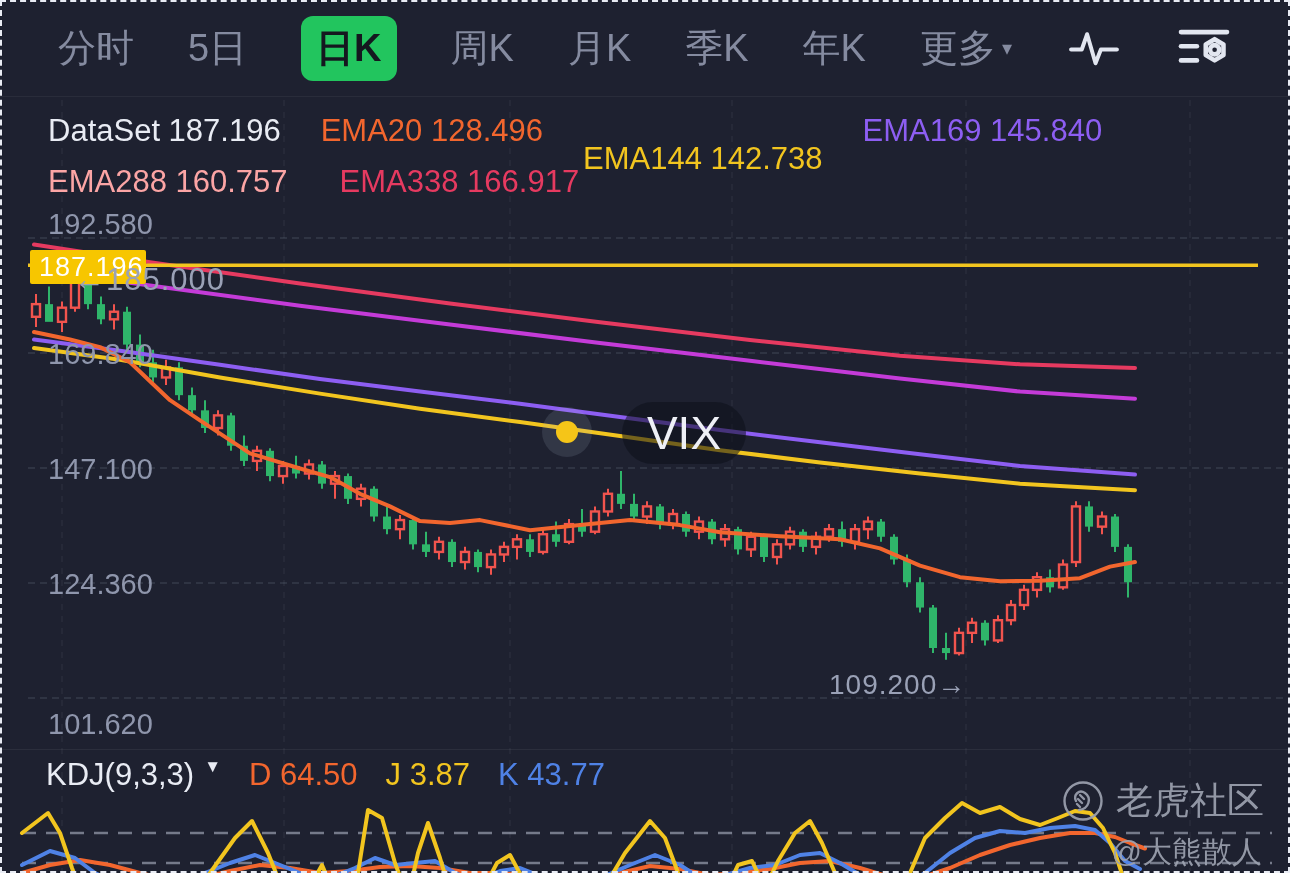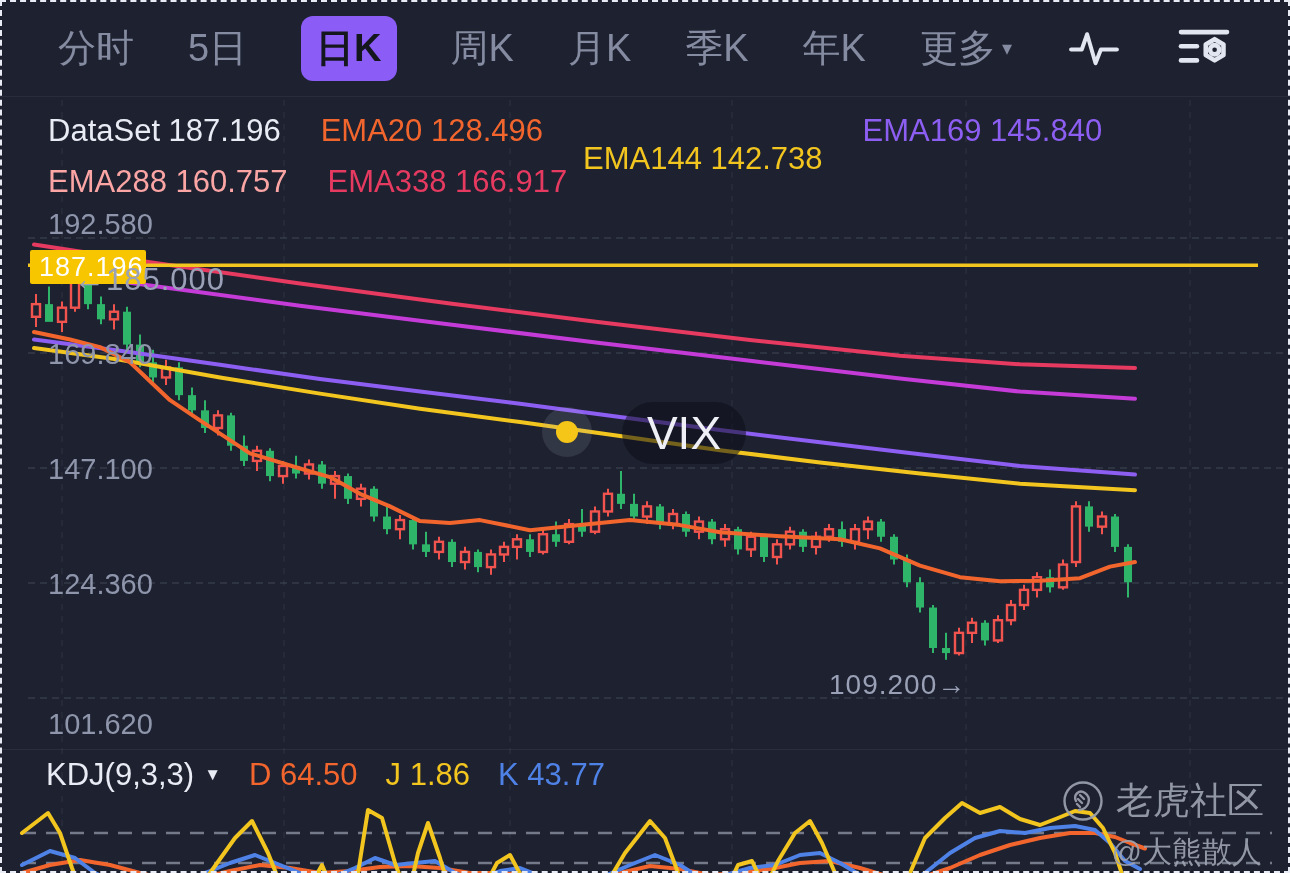--- a/index.html
+++ b/index.html
@@ -11,21 +11,21 @@
   }
   .ants{position:absolute;inset:0;border:2px dashed #e9ecf4;z-index:60;pointer-events:none;}
   
   #navbar{
     position:absolute;left:0;top:0;width:100%;height:97px;z-index:20;
     display:flex;align-items:center;justify-content:space-between;
     padding:0 58px;box-sizing:border-box;
     border-bottom:1px solid rgba(255,255,255,0.05);
   }
   .nav-tab{font-size:38px;color:#858ba0;cursor:pointer;white-space:nowrap;background:none;border:none;padding:0;font-family:inherit;}
-  .nav-tab.active{background:#8b5cf6;color:#15171f;font-weight:700;border-radius:12px;padding:7px 15px;}
+  .nav-tab.active{background:#22c55e;color:#15171f;font-weight:700;border-radius:12px;padding:7px 15px;}
   .nav-caret{font-size:20px;vertical-align:6px;margin-left:6px;}
   .nav-icon{width:56px;height:48px;display:flex;align-items:center;justify-content:center;cursor:pointer;}
   .nav-icon svg{stroke:#e2e6f0;fill:none;stroke-width:2.6;stroke-linecap:round;stroke-linejoin:round;}
   
   .legend-row{position:absolute;left:48px;display:flex;gap:40px;z-index:15;font-size:31px;white-space:nowrap;}
   #legend-row1{top:113px;}
   #legend-row2{top:164px;}
   
   #chart-svg{position:absolute;left:0;top:0;z-index:5;}
   .axis-label{position:absolute;left:48px;font-size:29px;color:#8f96ac;z-index:8;}
@@ -42,21 +42,21 @@
     background:#f5c518;z-index:12;cursor:pointer;}
   #vix-pill{position:absolute;left:622px;top:402px;width:124px;height:62px;border-radius:31px;
     background:rgba(13,16,26,0.55);z-index:11;display:flex;align-items:center;justify-content:center;
     color:#eef0f6;font-size:46px;cursor:pointer;}
   
   #kdj-header{
     position:absolute;left:0;top:749px;width:100%;height:50px;z-index:15;
     display:flex;align-items:center;gap:28px;padding-left:46px;box-sizing:border-box;
     border-top:1px solid rgba(255,255,255,0.06);font-size:31px;
   }
-  #kdj-title{color:#e9ecf4;display:flex;align-items:center;gap:10px;cursor:pointer;}
+  #kdj-title{color:#e9ecf4;display:flex;gap:10px;cursor:pointer;}
   #kdj-caret{font-size:17px;color:#e9ecf4;}
   
   #watermark{position:absolute;right:26px;top:776px;z-index:30;display:flex;flex-direction:column;align-items:flex-end;gap:6px;color:rgba(156,162,176,0.92);}
   #watermark .brand-line{display:flex;align-items:center;gap:12px;font-size:37px;}
   #watermark .user-line{font-size:30px;margin-right:2px;}
   #logo-svg{stroke:rgba(156,162,176,0.92);fill:none;stroke-width:2.4;stroke-linecap:round;}
 </style>
 </head>
 <body>
 
@@ -300,21 +300,21 @@
     </svg>
 
   <div class="legend-row" id="legend-row1">
       <span style="color: rgb(233, 236, 244);">DataSet 187.196</span>
       <span style="color: rgb(242, 102, 46);">EMA20 128.496</span>
       <span style="color: rgb(242, 197, 31); margin-top: 28px;">EMA144 142.738</span>
       <span style="color: rgb(141, 94, 242);">EMA169 145.840</span>
     </div>
   <div class="legend-row" id="legend-row2">
       <span style="color: #fca5a5;">EMA288 160.757</span>
-      <span style="color: rgb(230, 58, 96);">EMA338 166.917</span>
+      <span style="color: rgb(230, 58, 96); margin-left: 12px;">EMA338 166.917</span>
     </div>
 
   <div id="axis-labels">
       <div class="axis-label" style="top: 188px; margin-top: 20px;">192.580</div>
       <div class="axis-label" style="top: 338px;">169.840</div>
       <div class="axis-label" style="top: 453px;">147.100</div>
       <div class="axis-label" style="top: 568px;">124.360</div>
       <div class="axis-label" style="top: 708px;">101.620</div>
     </div>
 
@@ -325,21 +325,21 @@
   <div id="vix-dot" style="left: 556px; top: 421px;"></div>
   <div id="vix-pill">VIX</div>
 
   <div id="kdj-header">
     <span id="kdj-title">
       <span>KDJ(9,3,3)</span>
       <span id="kdj-caret">▼</span>
     </span>
 
   <span style="color: rgb(242, 102, 46);">D 64.50</span>
-      <span style="color: rgb(242, 197, 31);">J 1.86</span>
+      <span style="color: rgb(242, 197, 31);">J 3.87</span>
       <span style="color: rgb(79, 130, 230);">K 43.77</span>
     </div>
 
   <div id="watermark">
     <div class="brand-line">
       <svg id="logo-svg" width="42" height="42" viewBox="0 0 42 42">
         <circle cx="21" cy="21" r="18.5"></circle>
         <path d="M 17 30 C 27 29 30 18 23 13 C 17 9 11 15 14 21"></path>
         <path d="M 18 15 L 22 19"></path>
         <path d="M 16 19 L 20 23"></path>

